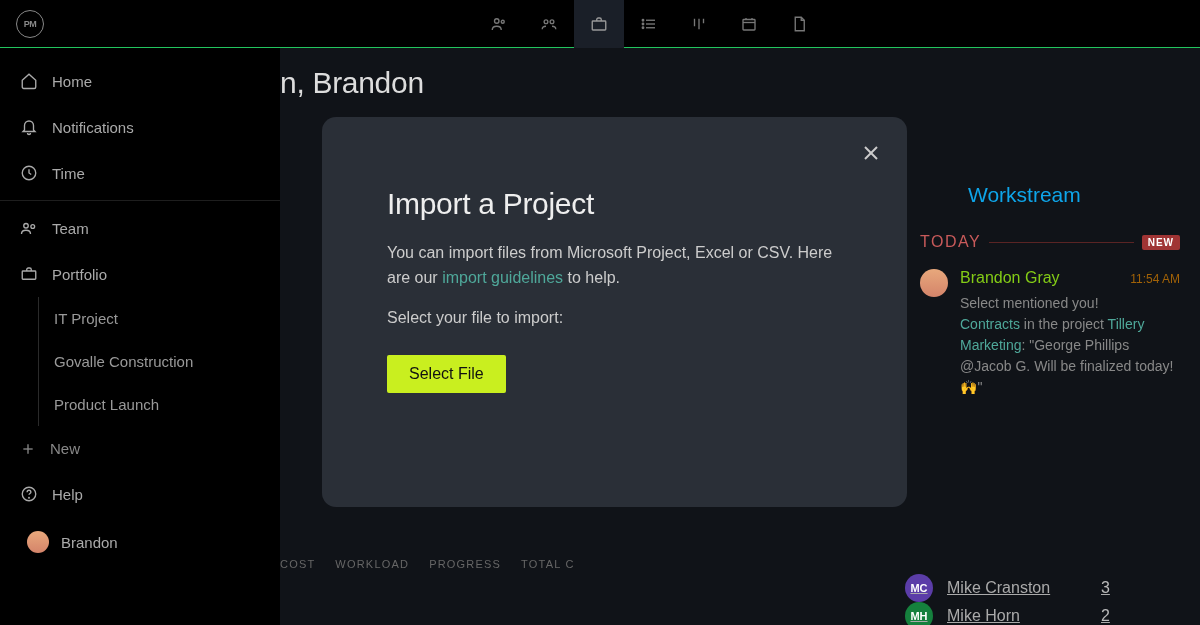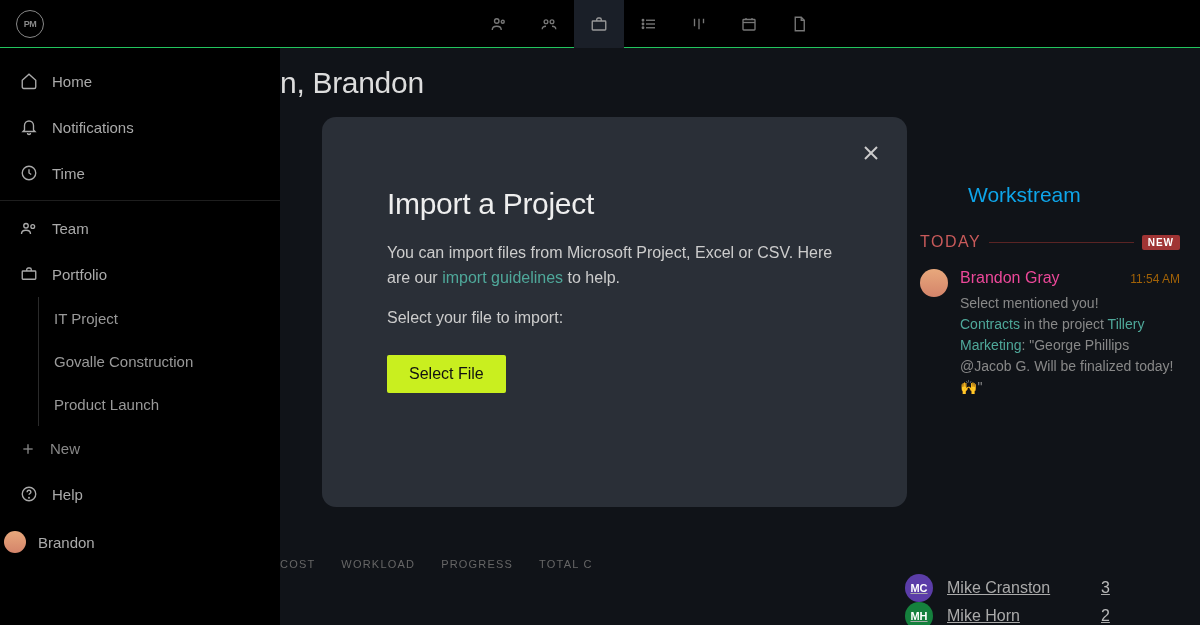--- a/index.html
+++ b/index.html
@@ -69,21 +69,21 @@
       color: #999; font-size: 15px;
       cursor: pointer;
       position: relative;
     }
     .side-sub::before {
       content: '';
       position: absolute; left: 38px; top: 0; bottom: 0;
       width: 1px; background: #2a2a2a;
     }
     .side-new { display:flex; align-items:center; gap:14px; padding: 14px 20px; color:#888; font-size:15px; cursor:pointer;}
-    .side-user { display:flex; align-items:center; gap:12px; padding: 14px 4px; font-size:15px; color:#aaa; }
+    .side-user { display:flex; align-items:center; gap:12px; padding: 14px 27px; font-size:15px; color:#aaa; }
     .avatar-sm { width:22px; height:22px; border-radius:50%; background: linear-gradient(#e8a87c,#d4846a); display:flex;align-items:center;justify-content:center; }
 
     
     .main {
       position: absolute;
       left: 280px; top: 48px;
       width: 920px;
       height: calc(100% - 48px);
       background: #101318;
     }
@@ -92,21 +92,21 @@
       color: #ddd;
       font-weight: 400;
       padding: 18px 0 0 0;
       letter-spacing: -0.3px;
     }
     .col-labels {
       position: absolute;
       bottom: 55px;
       left: 0;
       display: flex;
-      gap: 26px;
+      gap: 20px;
       font-size: 11px;
       letter-spacing: 1.2px;
       color: #666;
       font-weight: 500;
     }
 
     
     .team-section {
       position: absolute;
       left: 625px; top: 526px; text-decoration: underline;
@@ -128,21 +128,21 @@
     }
     .ws-title { font-size: 21px; color: #0ea5e9; font-weight:400; margin-bottom: 26px; margin-left: 48px; }
     .ws-today-row { display:flex; align-items:center; gap:8px; margin-bottom: 18px; }
     .ws-today { font-size: 16px; letter-spacing: 1.5px; color: #c85a5a; font-weight:400; }
     .ws-line { flex:1; height:1px; background:#5a2424; }
     .ws-new-badge { background:#a03434; color:#fff; font-size:10px; font-weight:700; padding:2px 6px; letter-spacing:1px; border-radius:2px; }
     .ws-item { display:flex; gap:12px; }
     .ws-avatar { width:28px; height:28px; border-radius:50%; background: linear-gradient(#e8a87c,#d4846a); flex-shrink:0; }
     .ws-body { flex:1; }
     .ws-head { display:flex; align-items:baseline; justify-content:space-between; }
-    .ws-name { color:#ec4899; font-size:16px; }
+    .ws-name { color:#84cc16; font-size:16px; }
     .ws-time { color:#a16207; font-size:12px; white-space:nowrap; }
     .ws-text { font-size:14px; color:#888; line-height:1.5; margin-top:6px; }
     .ws-link { color:#4fa89a; }
     .modal {
       position: absolute;
       left: 322px; top: 117px;
       width: 585px; height: 390px;
       background: #2a2f37;
       border-radius: 14px;
       padding: 70px 65px 40px 65px;

